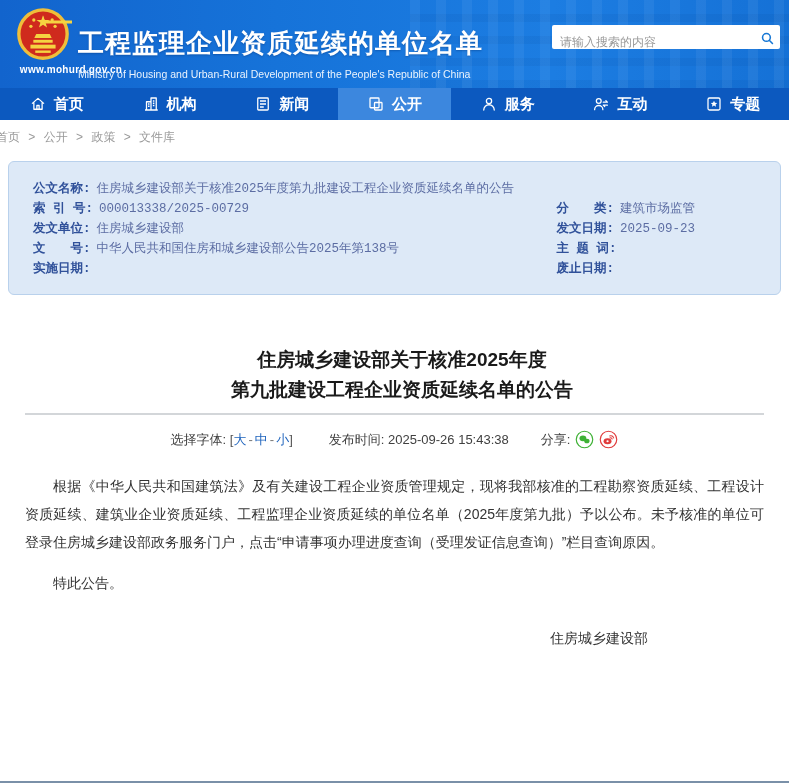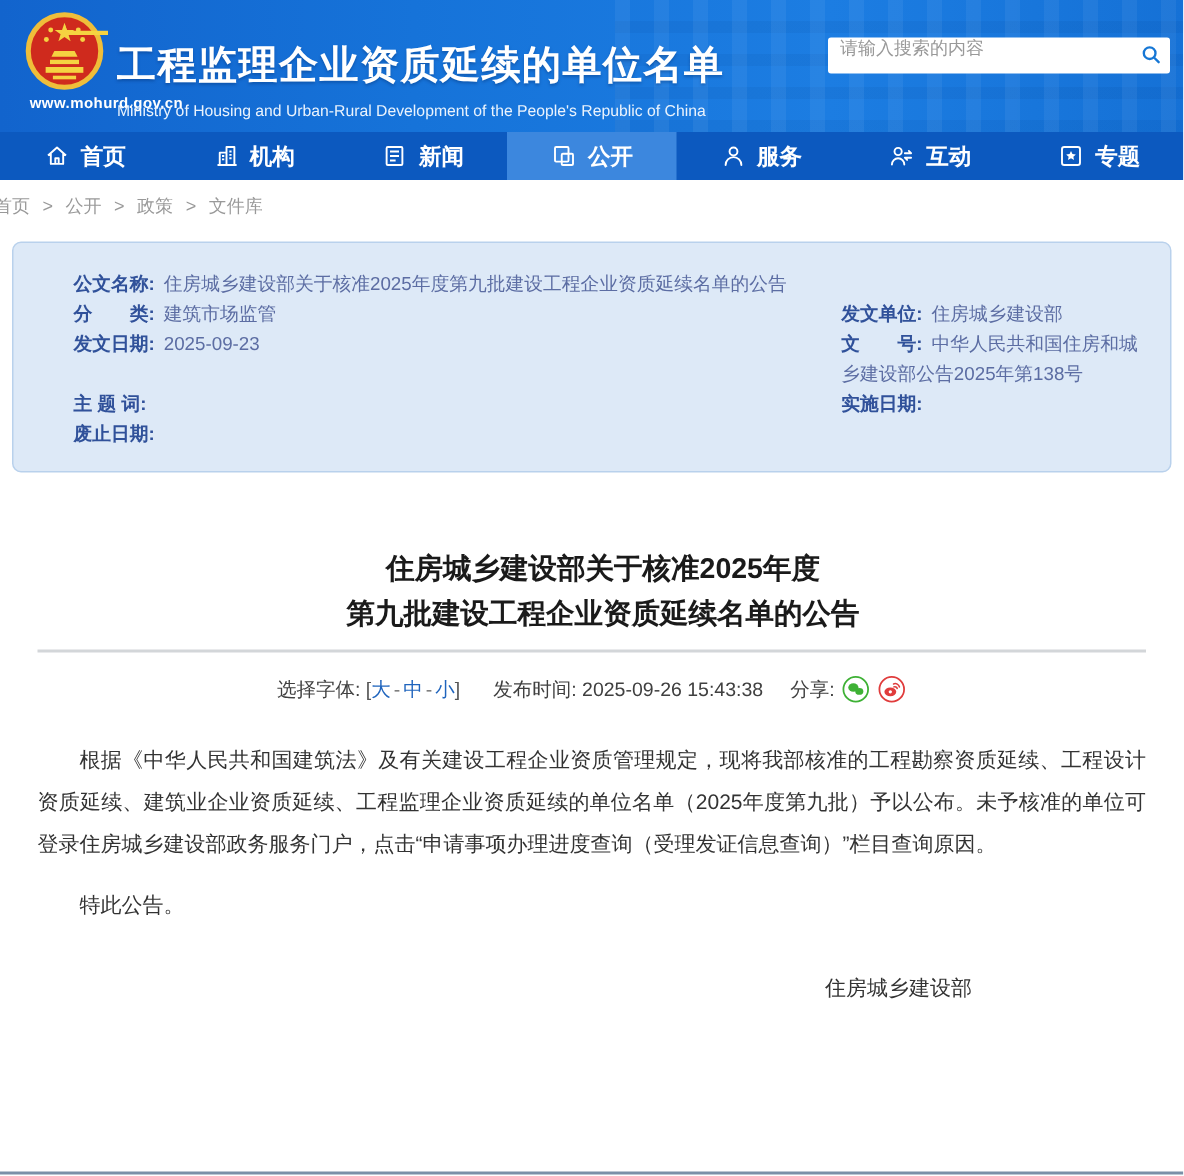--- a/index.html
+++ b/index.html
@@ -10,49 +10,49 @@
   .site-header { position:relative; height:88px; background:linear-gradient(90deg,#1264cd 0%,#1673d9 35%,#1c7de2 70%,#1571d6 100%); overflow:hidden; }
   .building-texture { position:absolute; right:0; top:0; width:48%; height:100%; opacity:.55;
     background:
       repeating-linear-gradient(90deg, rgba(255,255,255,.10) 0 10px, rgba(255,255,255,0) 10px 26px),
       repeating-linear-gradient(0deg, rgba(9,70,150,.18) 0 8px, rgba(255,255,255,0) 8px 22px); }
   .emblem { position:absolute; left:14px; top:6px; width:58px; height:58px; }
   .site-url { position:absolute; left:6px; top:64px; width:130px; color:#fff; font-size:10px; font-weight:bold; text-align:center; letter-spacing:.3px; }
   .title-block { position:absolute; left:78px; top:26px; }
   .site-title { color:#fff; font-size:26px; font-weight:bold; letter-spacing:1px; text-shadow:0 1px 2px rgba(0,40,100,.35); }
   .site-subtitle { color:#eaf3fd; font-size:10.5px; margin-top:7px; }
-  .search-box { position:absolute; right:9px; top:25px; width:228px; height:24px; background:#fff; border-radius:2px; display:flex; align-items:flex-start; }
+  .search-box { position:absolute; right:9px; top:25px; width:228px; height:24px; background:#fff; border-radius:2px; display:flex; align-items:flex-end; }
   .search-box input { flex:1; border:none; outline:none; font-size:12px; padding:0 8px; color:#333; background:transparent; font-family:inherit; }
   .search-box input::placeholder { color:#999; }
   .search-icon { width:22px; height:22px; display:flex; align-items:center; justify-content:center; cursor:pointer; margin-right:2px; }
 
   
   .nav { display:flex; height:32px; background:#0c59bf; }
   .nav-item { flex:1; display:flex; align-items:center; justify-content:center; gap:7px; color:#fff; font-size:15px; font-weight:bold; cursor:pointer; text-decoration:none; }
   .nav-item.active { background:#3c87de; }
   .nav-icon { display:flex; align-items:center; }
 
   
   .breadcrumb { padding:9px 0 8px 0; font-size:12px; color:#999; background:#fff; margin-left:-4px; }
   .crumb { color:#999; cursor:pointer; }
   .crumb-sep { margin:0 5px; color:#999; }
 
   
-  .meta-panel { margin:7px 8px 0; background:#dde9f7; border:1px solid #b9d1ec; border-radius:6px; padding:17px 20px 15px 40px; font-size:12.5px; }
+  .meta-panel { margin:7px 8px 0; background:#dde9f7; border:1px solid #b9d1ec; border-radius:6px; padding:17px 20px 15px 24px; font-size:12.5px;font-family:Liberation Mono, monospace; }
   .meta-row-full { line-height:20px; }
   .meta-grid { display:grid; grid-template-columns:72% 28%; }
   .meta-cell { line-height:20px; }
   .meta-label { font-weight:bold; color:#30519a; white-space:pre; margin-right:6px; }
   .meta-value { color:#5c6da3; }
 
   
   .article { background:#fff; }
   .doc-title { margin-top:50px; text-align:center; font-size:19px; font-weight:bold; color:#1a1a1a; line-height:30px;padding-left:15px; }
   .title-divider { margin:8px 25px 0; border-top:2px solid #d3d6d9; }
-  .article-meta { margin-top:15px; text-align:center; font-size:13px; color:#404040; display:flex; align-items:center; justify-content:center; gap:0; }
+  .article-meta { margin-top:15px; text-align:center; font-size:13px; color:#404040; display:flex; align-items:center; justify-content:center; gap:14px; }
   .font-select .bracket { color:#555; }
   .font-size-link { color:#1f64bd; cursor:pointer; }
   .font-sep { color:#777; margin:0 2px; }
   .pub-time-block { margin-left:22px; }
   .share-block { margin-left:18px; display:flex; align-items:center; gap:5px; }
   .share-icon { width:19px; height:19px; cursor:pointer; display:inline-flex; }
 
   .article-body { padding:0 25px; font-size:14px; color:#333; line-height:28px; }
   .body-para { margin-top:23px; text-indent:2em; text-align:justify; }
   .closing-para { margin-top:13px; text-indent:2em; }
@@ -176,20 +176,23 @@
     <span class="crumb">政策</span>
     <span class="crumb-sep">&gt;</span>
     <span class="crumb">文件库</span>
   </div>
 
   <section class="meta-panel">
     <div class="meta-row-full">
       <span class="meta-label">公文名称:</span><span class="meta-value">住房城乡建设部关于核准2025年度第九批建设工程企业资质延续名单的公告</span>
     </div>
     <div class="meta-grid">
+      <div class="meta-cell">
+        <span class="meta-label">索 引 号:</span><span class="meta-value">000013338/2025-00729</span>
+      </div>
       <div class="meta-cell">
         <span class="meta-label">分　　类:</span><span class="meta-value">建筑市场监管</span>
       </div>
       <div class="meta-cell">
         <span class="meta-label">发文单位:</span><span class="meta-value">住房城乡建设部</span>
       </div>
       <div class="meta-cell">
         <span class="meta-label">发文日期:</span><span class="meta-value">2025-09-23</span>
       </div>
       <div class="meta-cell">

